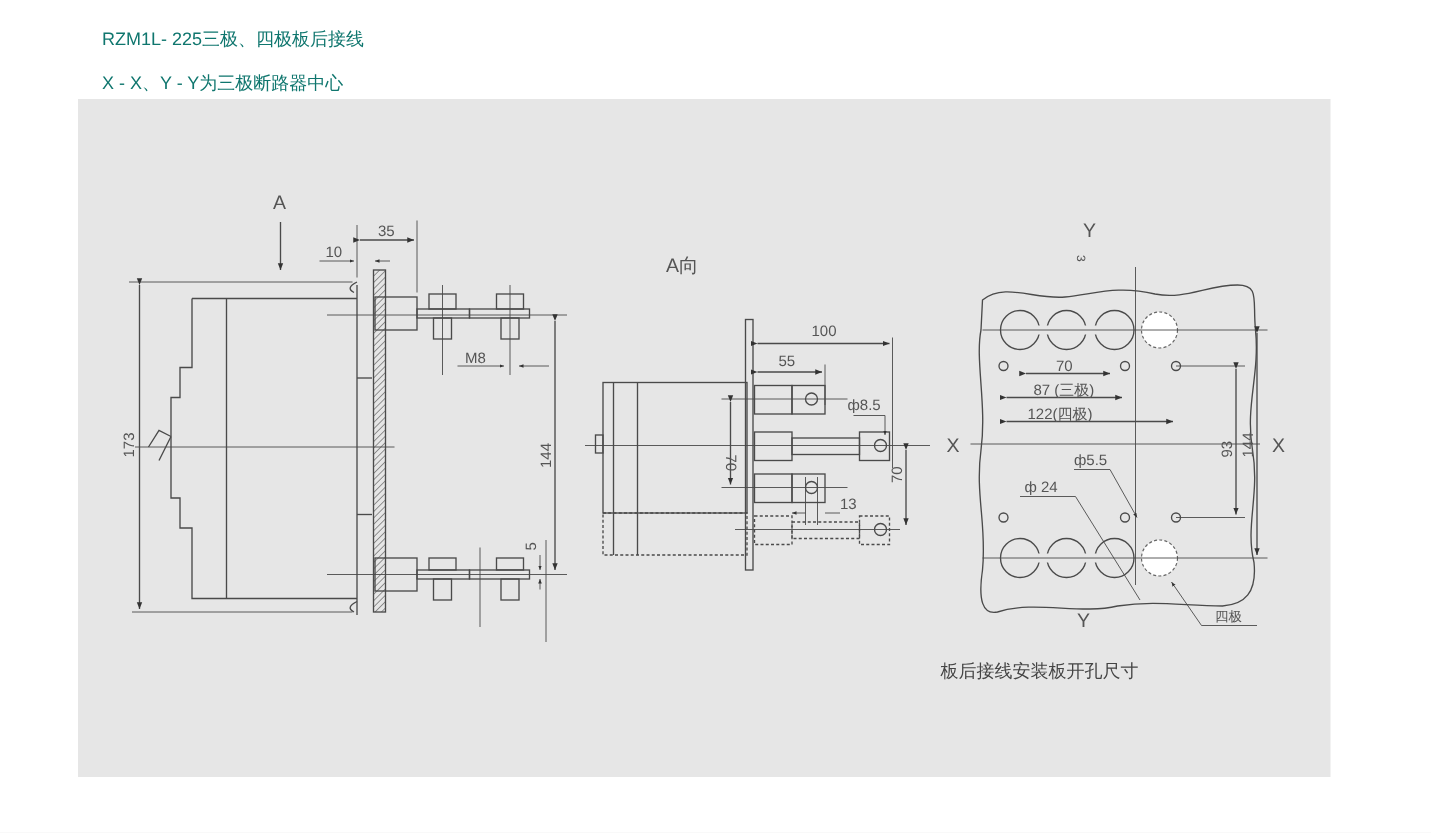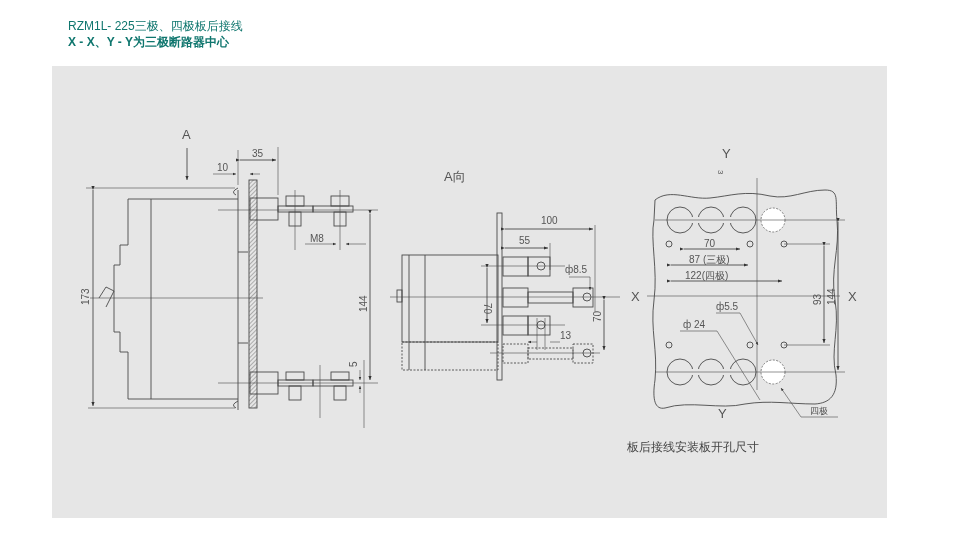--- a/index.html
+++ b/index.html
@@ -1,20 +1,20 @@
 <!DOCTYPE html>
 <html><head>
 <meta charset="utf-8">
 <style>
   html, body { margin: 0; padding: 0; background: #ffffff; }
   body { width: 954px; height: 555px; position: relative; overflow: hidden;
          font-family: "Liberation Sans", "DejaVu Sans", sans-serif; }
   .title { position: absolute; left: 52px; font-size: 12px; color: #0f766e; line-height: 16px; margin-left: 16px; }
   #t1 { top: 18px; }
-  #t2 { top: 34px; font-weight: bold; }
+  #t2 { top: 47px; }
   .panel { position: absolute; left: 52px; top: 66px; width: 835px; height: 452px; background: #e6e6e6; }
   svg { position: absolute; left: 0; top: 0; }
   .ln { stroke: #4a4a4a; stroke-width: 0.9; fill: none; }
   .th { stroke: #4a4a4a; stroke-width: 0.6; fill: none; }
   .dash { stroke: #4a4a4a; stroke-width: 0.9; fill: none; stroke-dasharray: 2 1.5; }
   .txt { fill: #555; font-family: "Liberation Sans", "DejaVu Sans", sans-serif; font-size: 10px; }
   .lbl { fill: #555; font-family: "Liberation Sans", "DejaVu Sans", sans-serif; font-size: 13px; }
   .cap { fill: #444; font-family: "Liberation Sans", "DejaVu Sans", sans-serif; font-size: 12px; }
   .hatch { fill: url(#hatchpat); stroke: #4a4a4a; stroke-width: 0.9; }
   .white { fill: #ffffff; stroke: #666; stroke-width: 0.8; stroke-dasharray: 2 1.5; }

